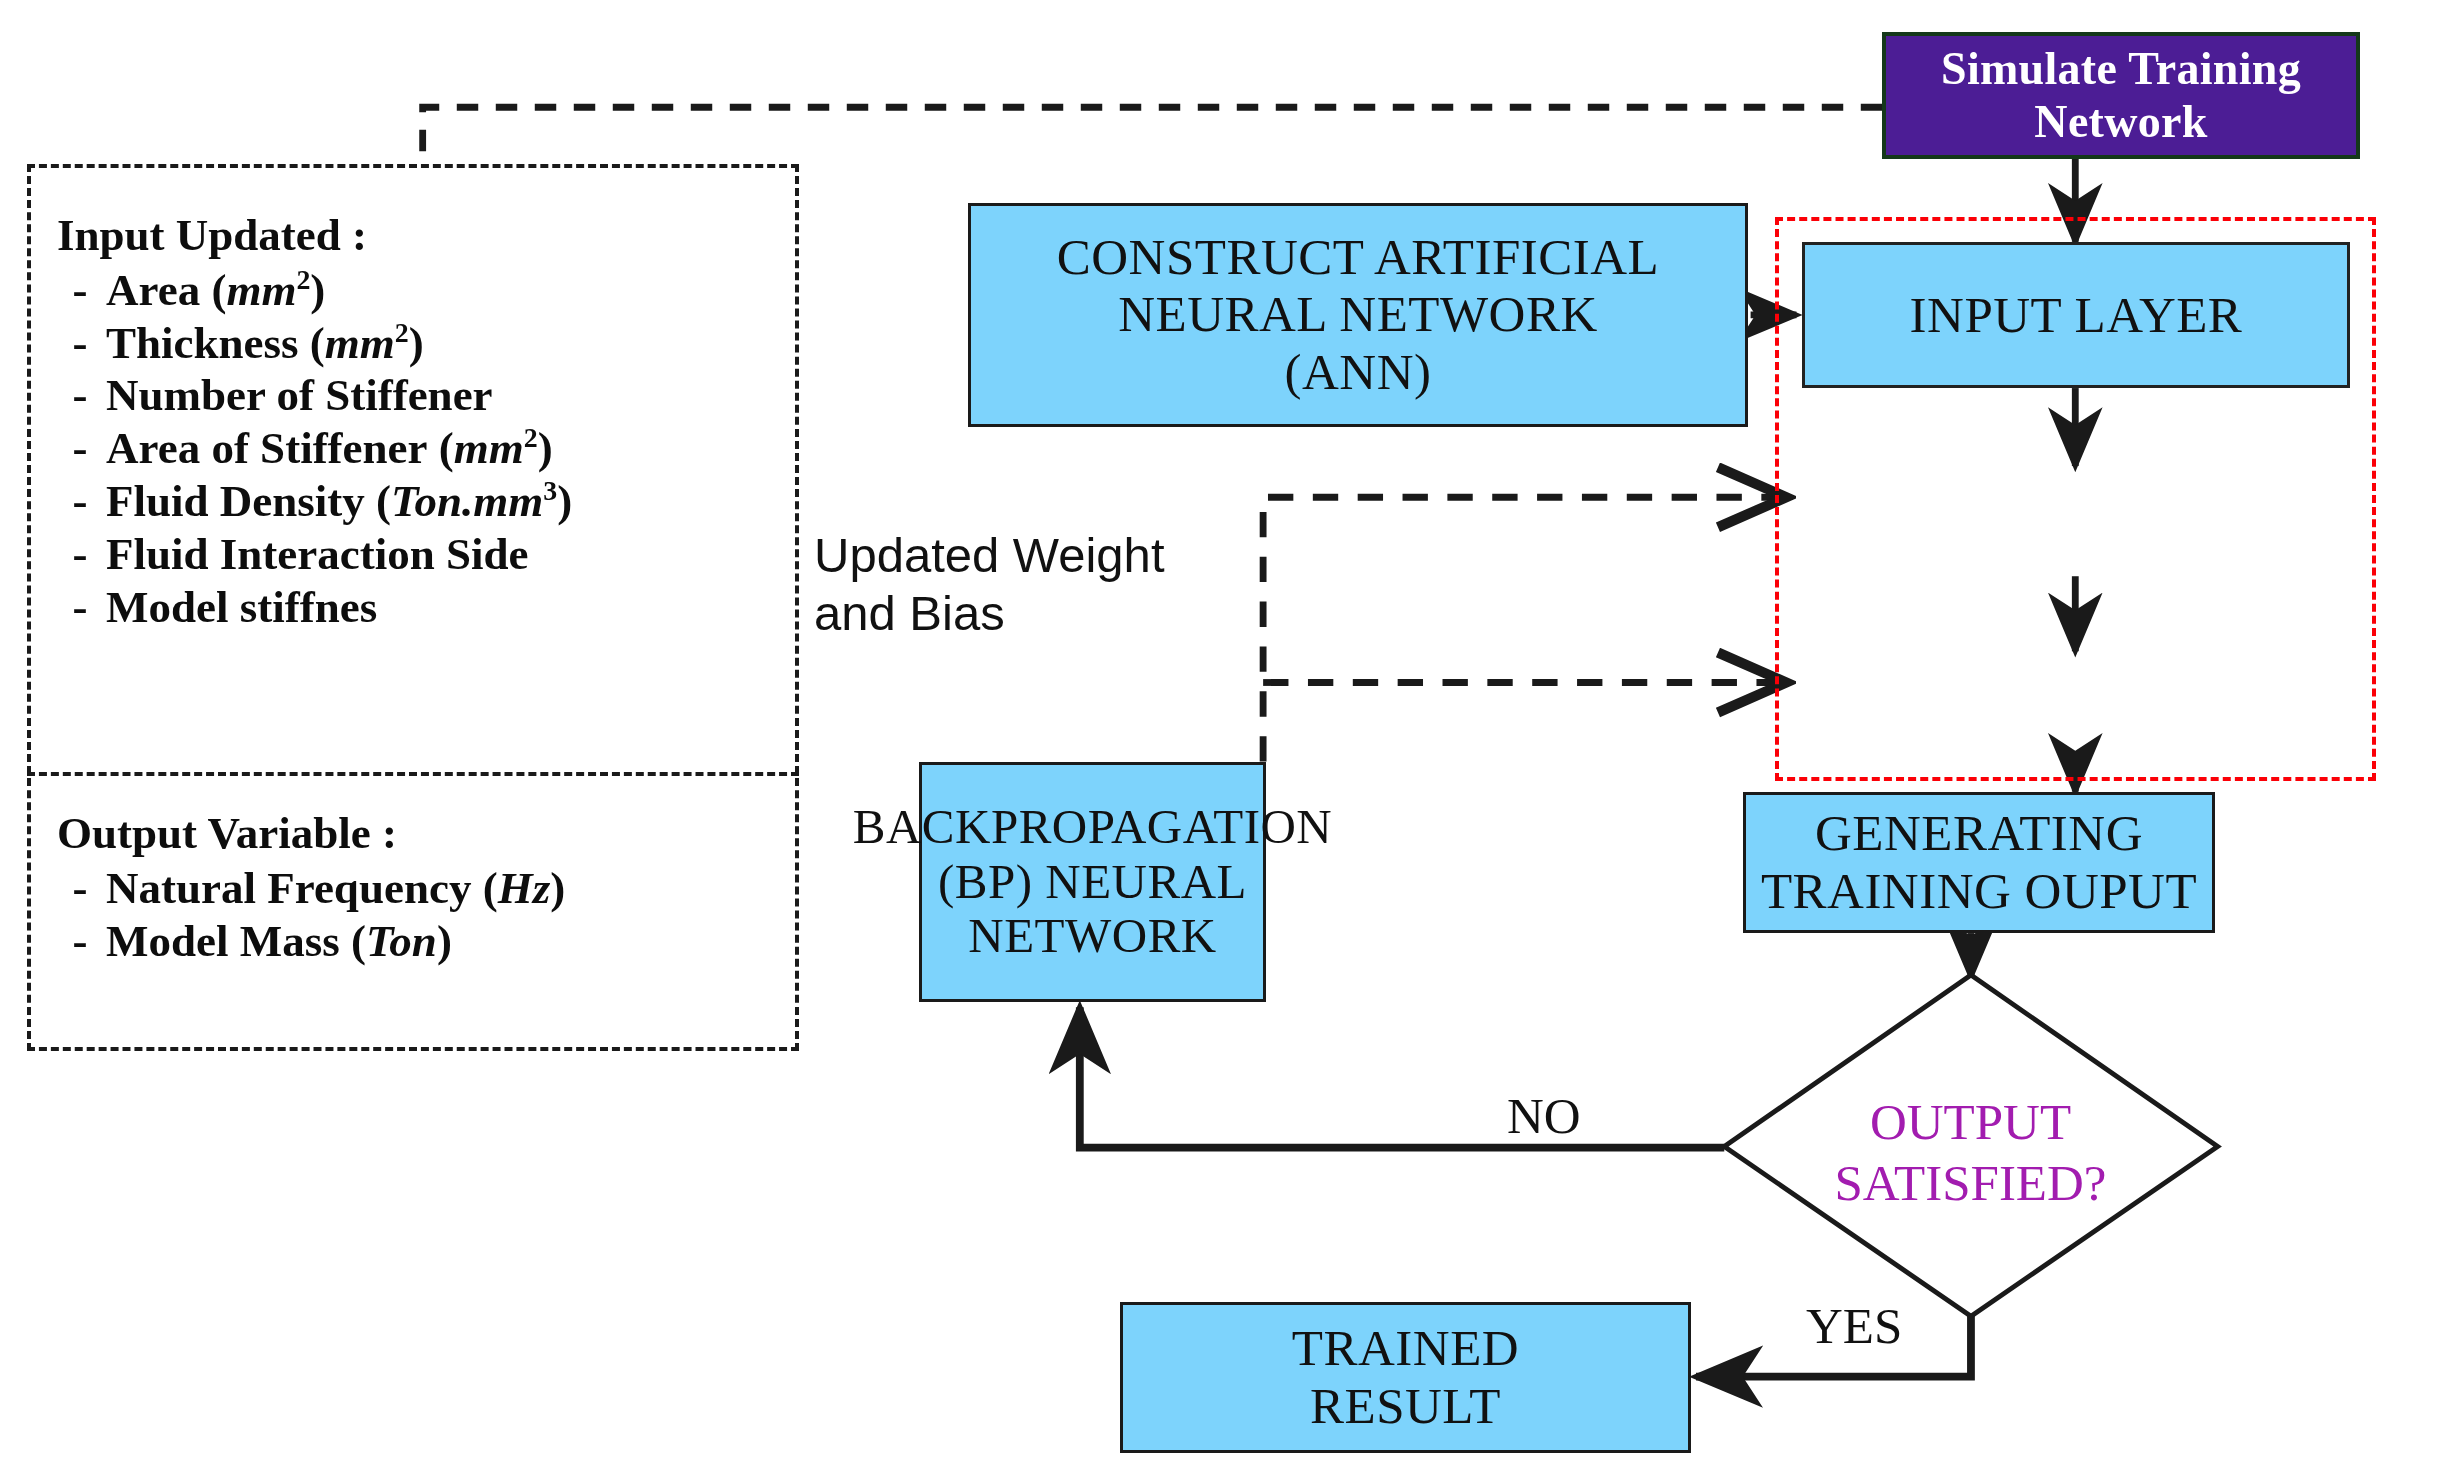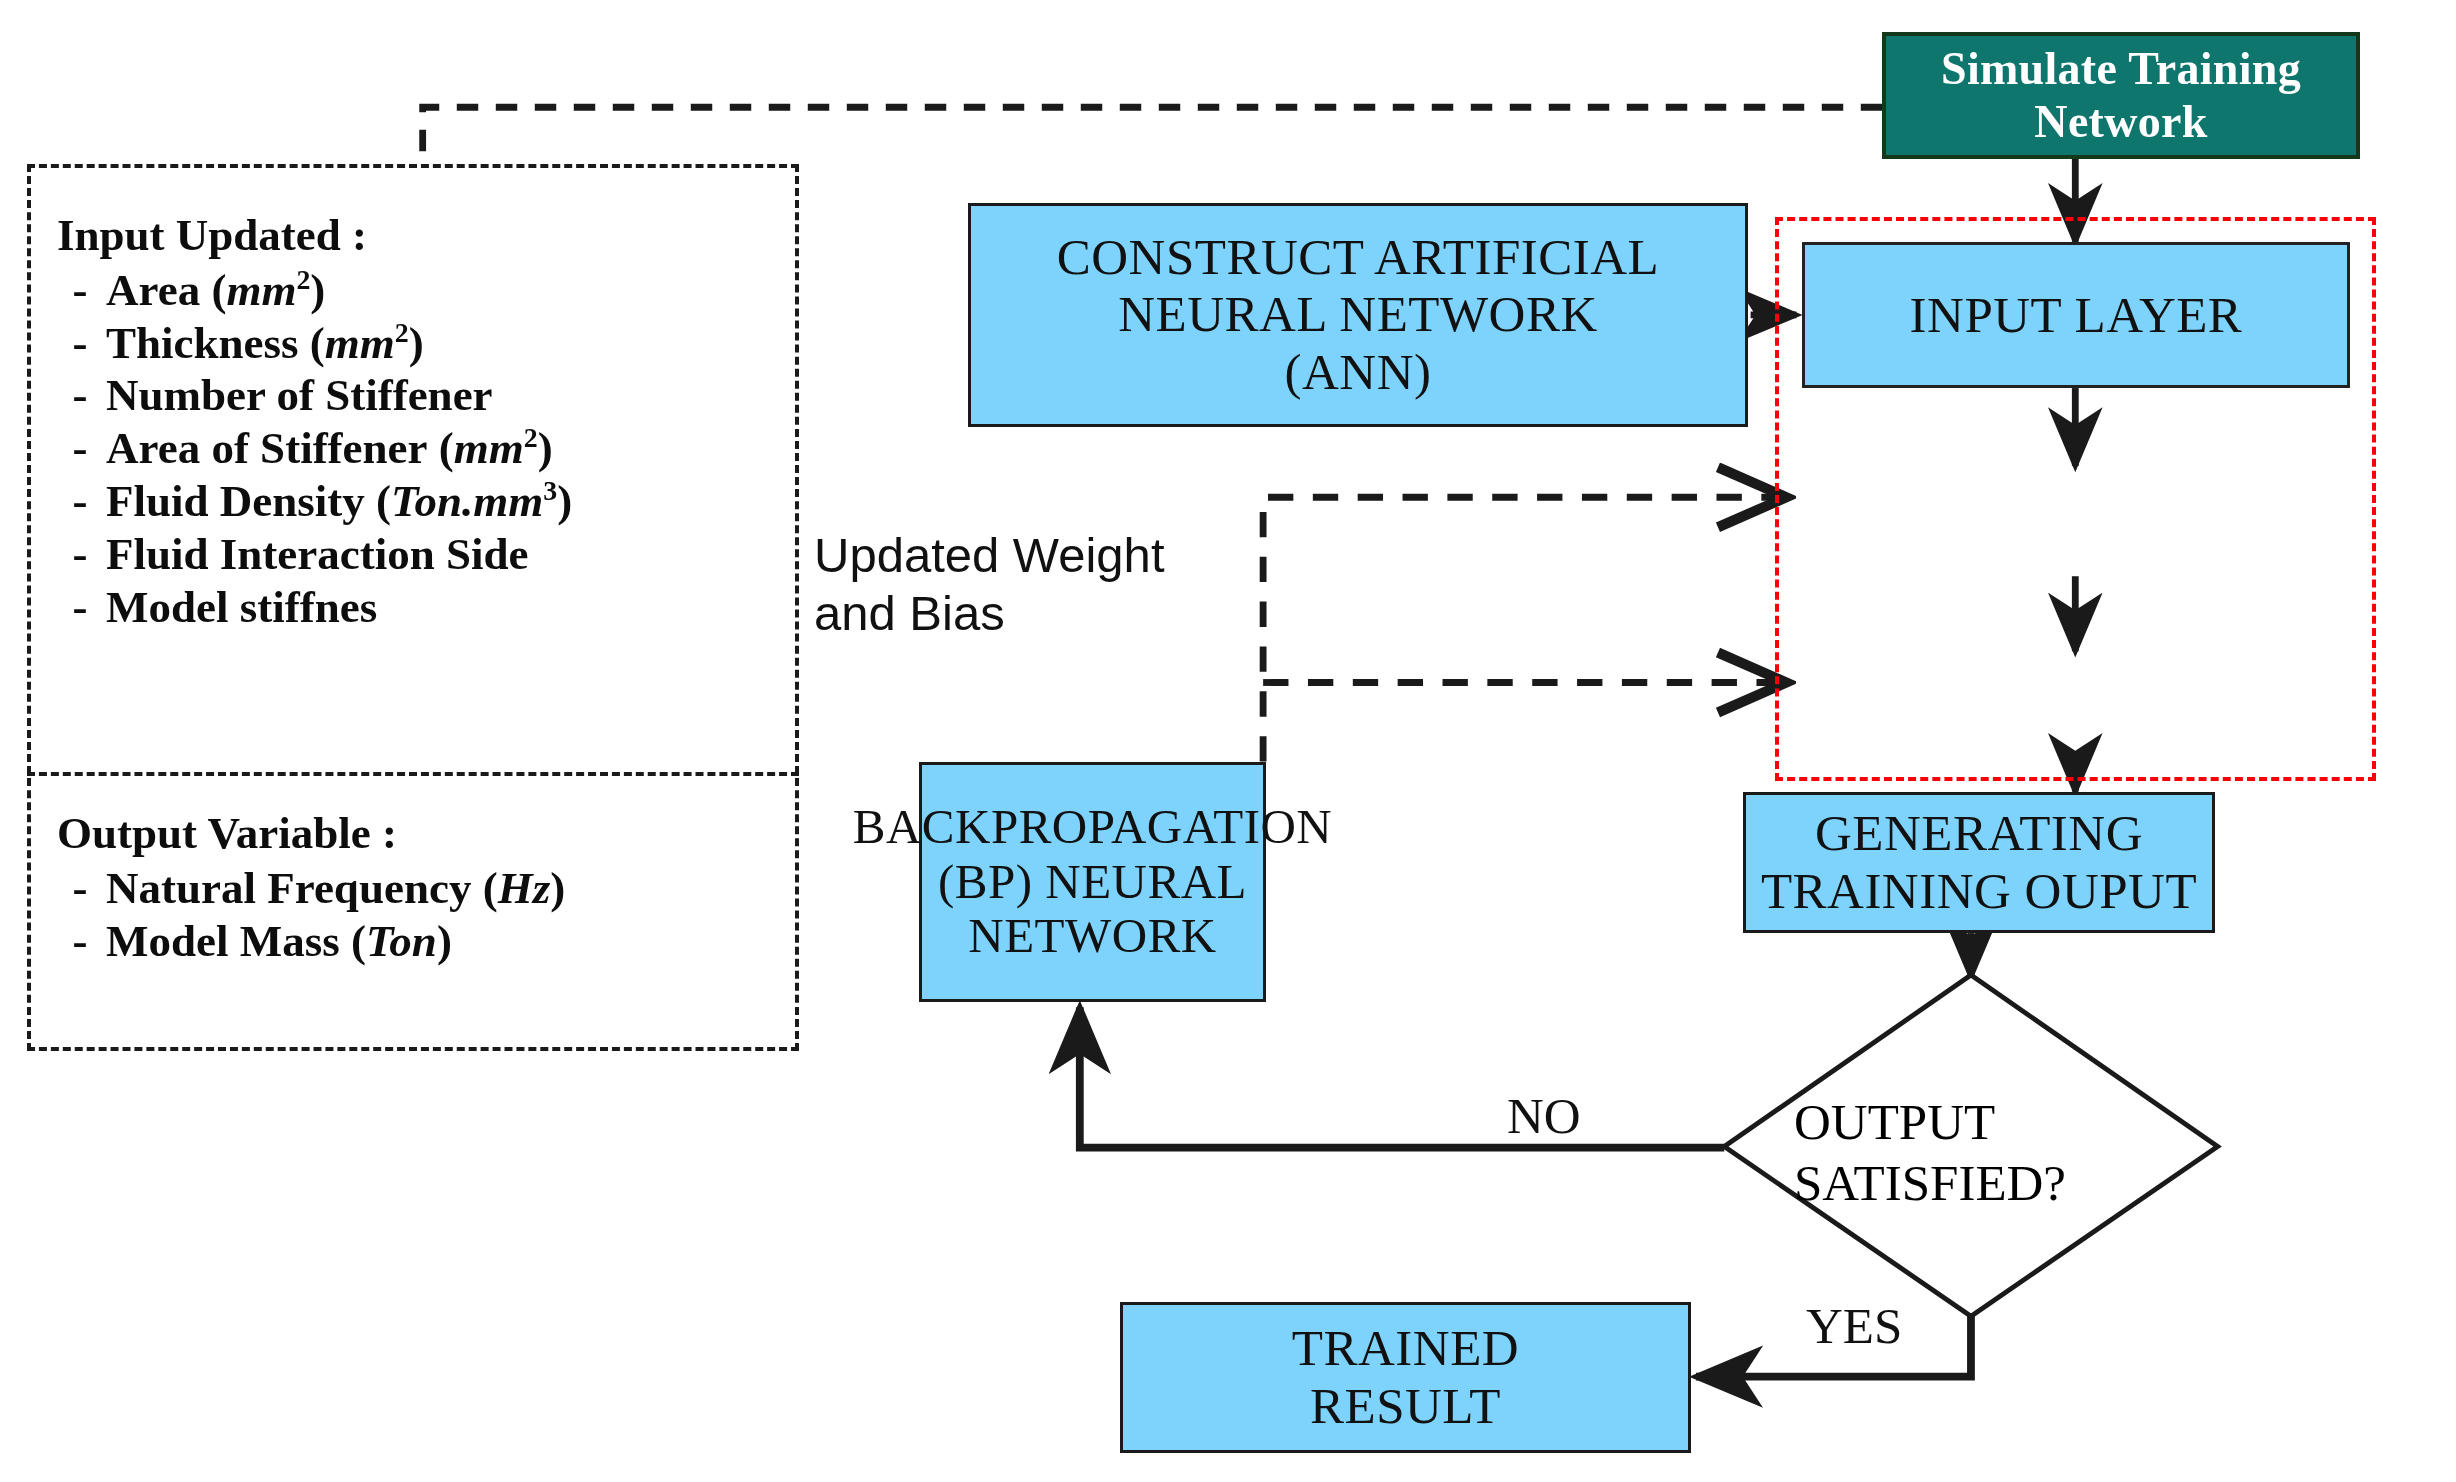--- a/index.html
+++ b/index.html
@@ -42,21 +42,21 @@
   }
   .layerbox {
     border: 3.9px solid #222222;
     font-family: "Liberation Serif", serif;
     font-size: 51px;
     color: #111111;
     letter-spacing: 0.5px;
   }
   .redbox {
     border: 4.9px solid #14381a;
-    background: #0f766e;
+    background: #4c1d95;
     color: #ffffff;
     font-family: "Liberation Serif", serif;
     font-weight: bold;
     font-size: 46px;
     line-height: 1.15;
     letter-spacing: 0.3px;
   }
   .red-dashed-region {
     position: absolute;
     box-sizing: border-box;
@@ -121,21 +121,22 @@
     line-height: 1.18;
     color: #111111;
     text-align: left;
     white-space: pre-line;
   }
   .diamond-label {
     position: absolute;
     font-family: "Liberation Serif", serif;
     font-size: 51px;
     line-height: 1.2;
-    color: #000000;
+    color: #a21caf;
+    text-align: center;
     white-space: pre-line;
   }
 </style>
 </head>
 <body>
 
 <div id="canvas">
 
   <svg id="wires" viewBox="0 0 2519 1520">
     <defs>

